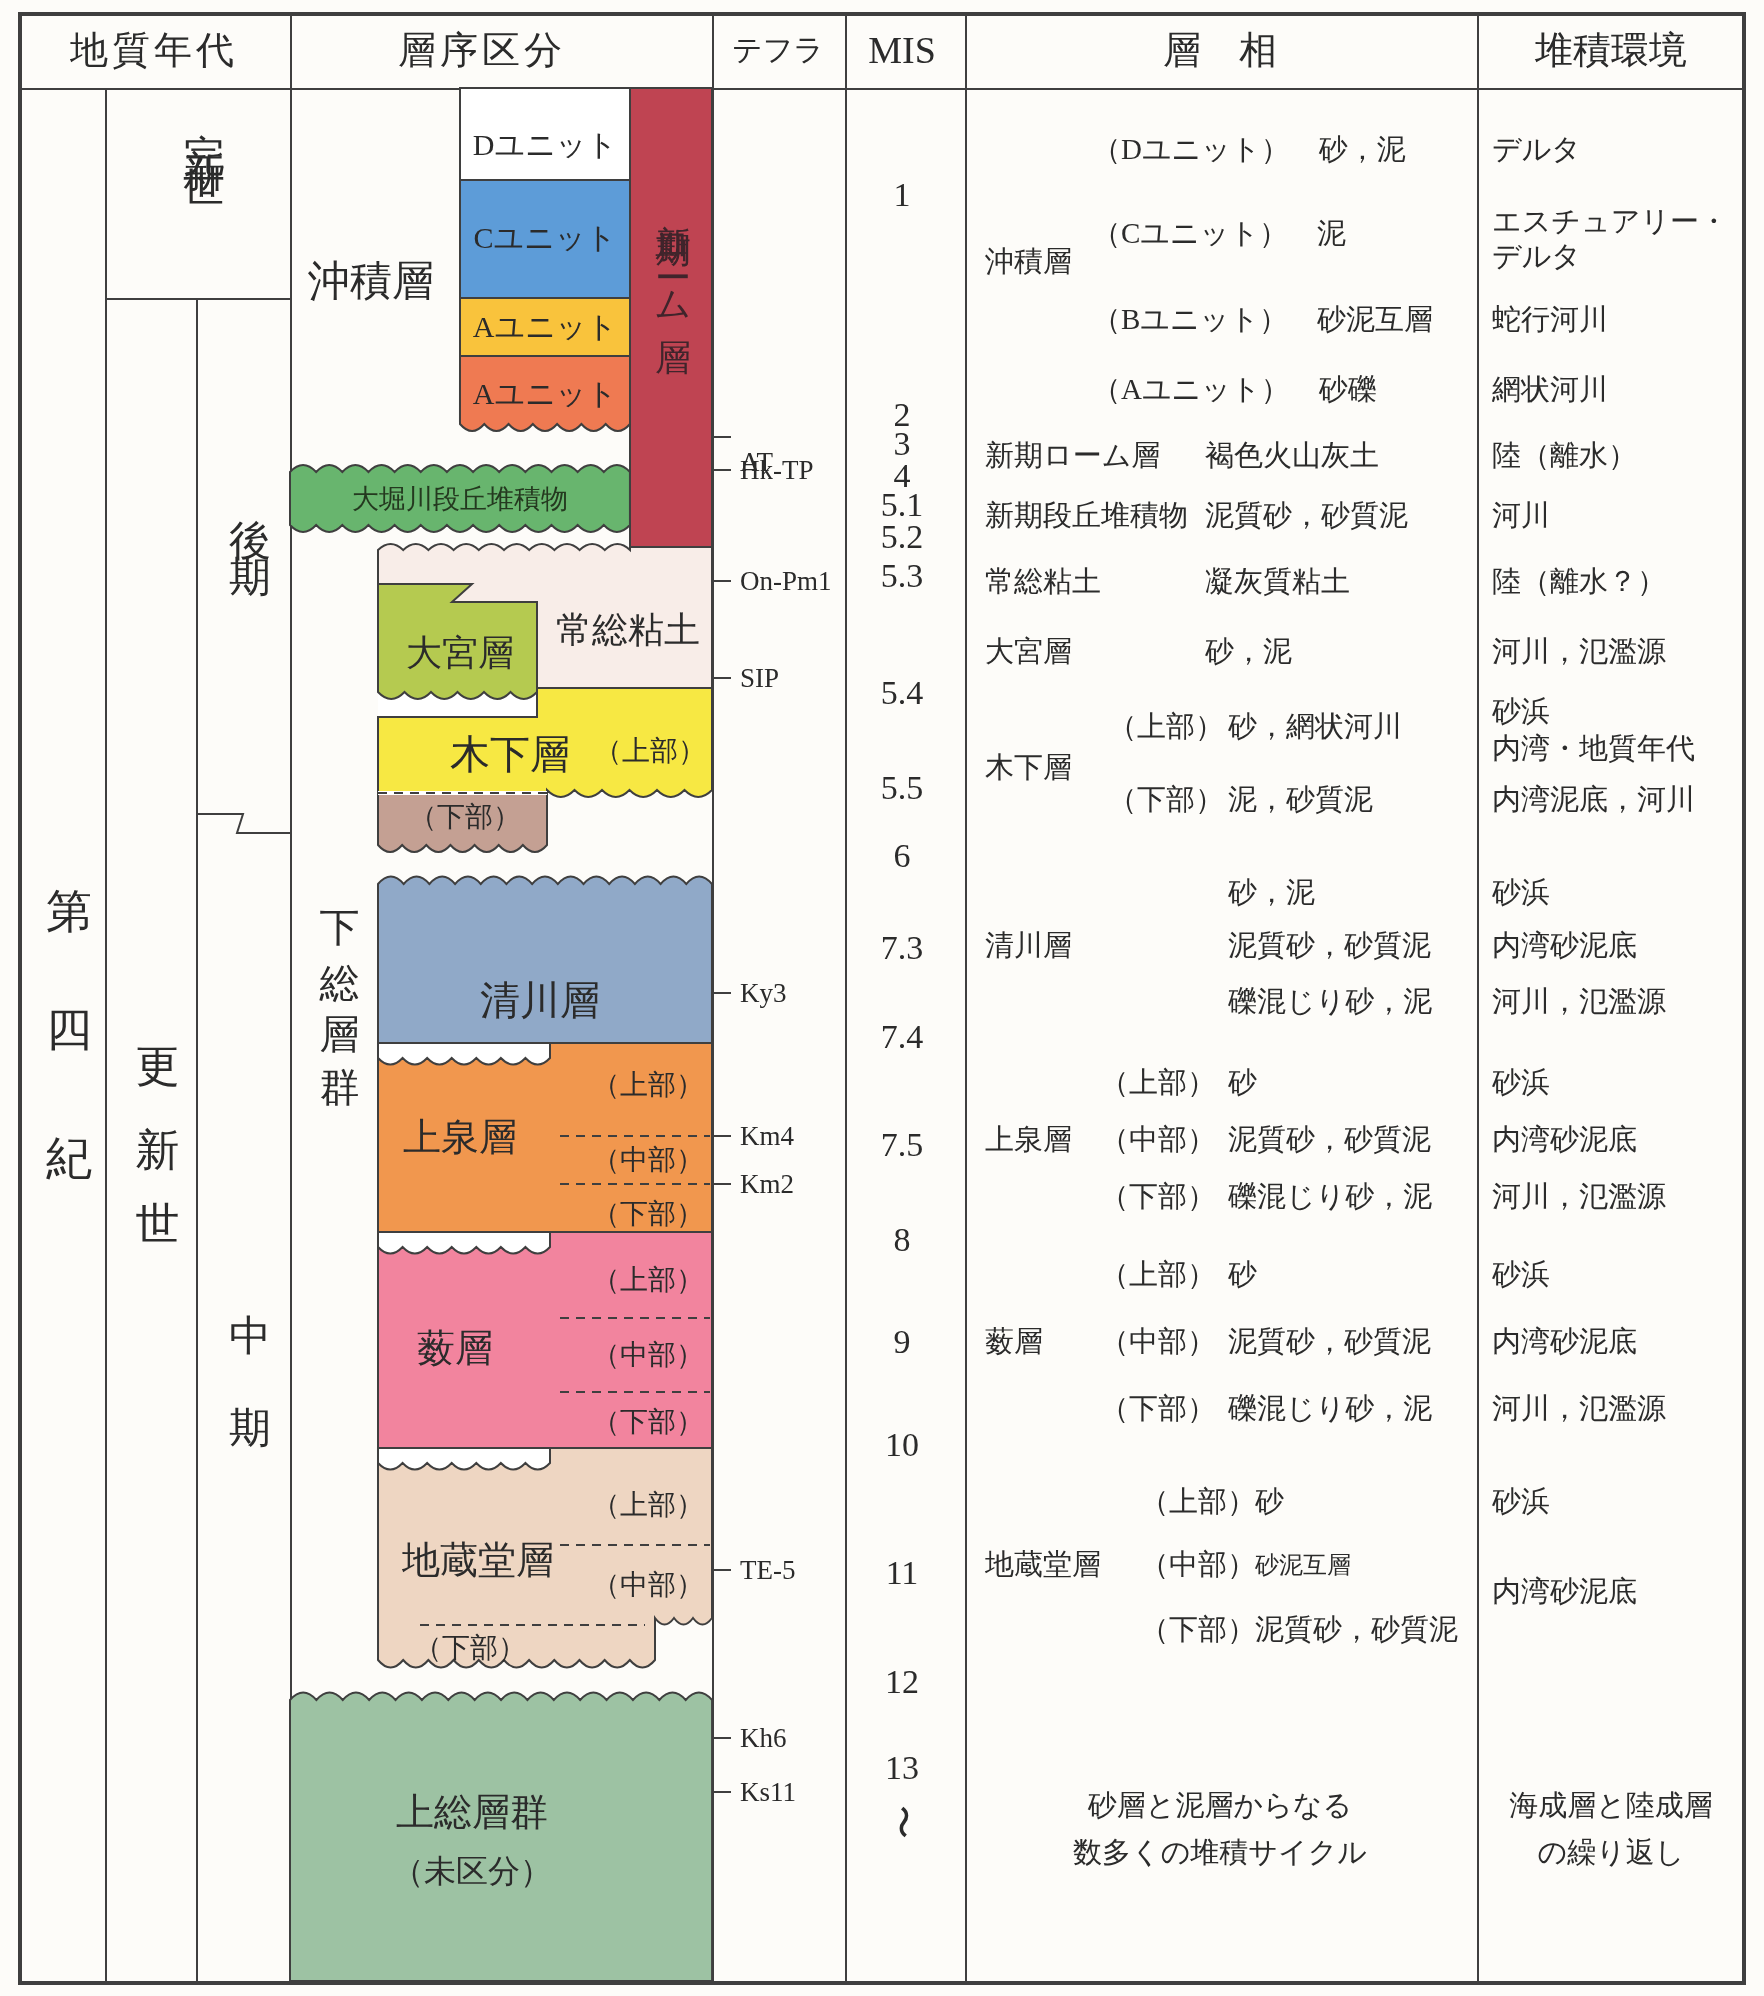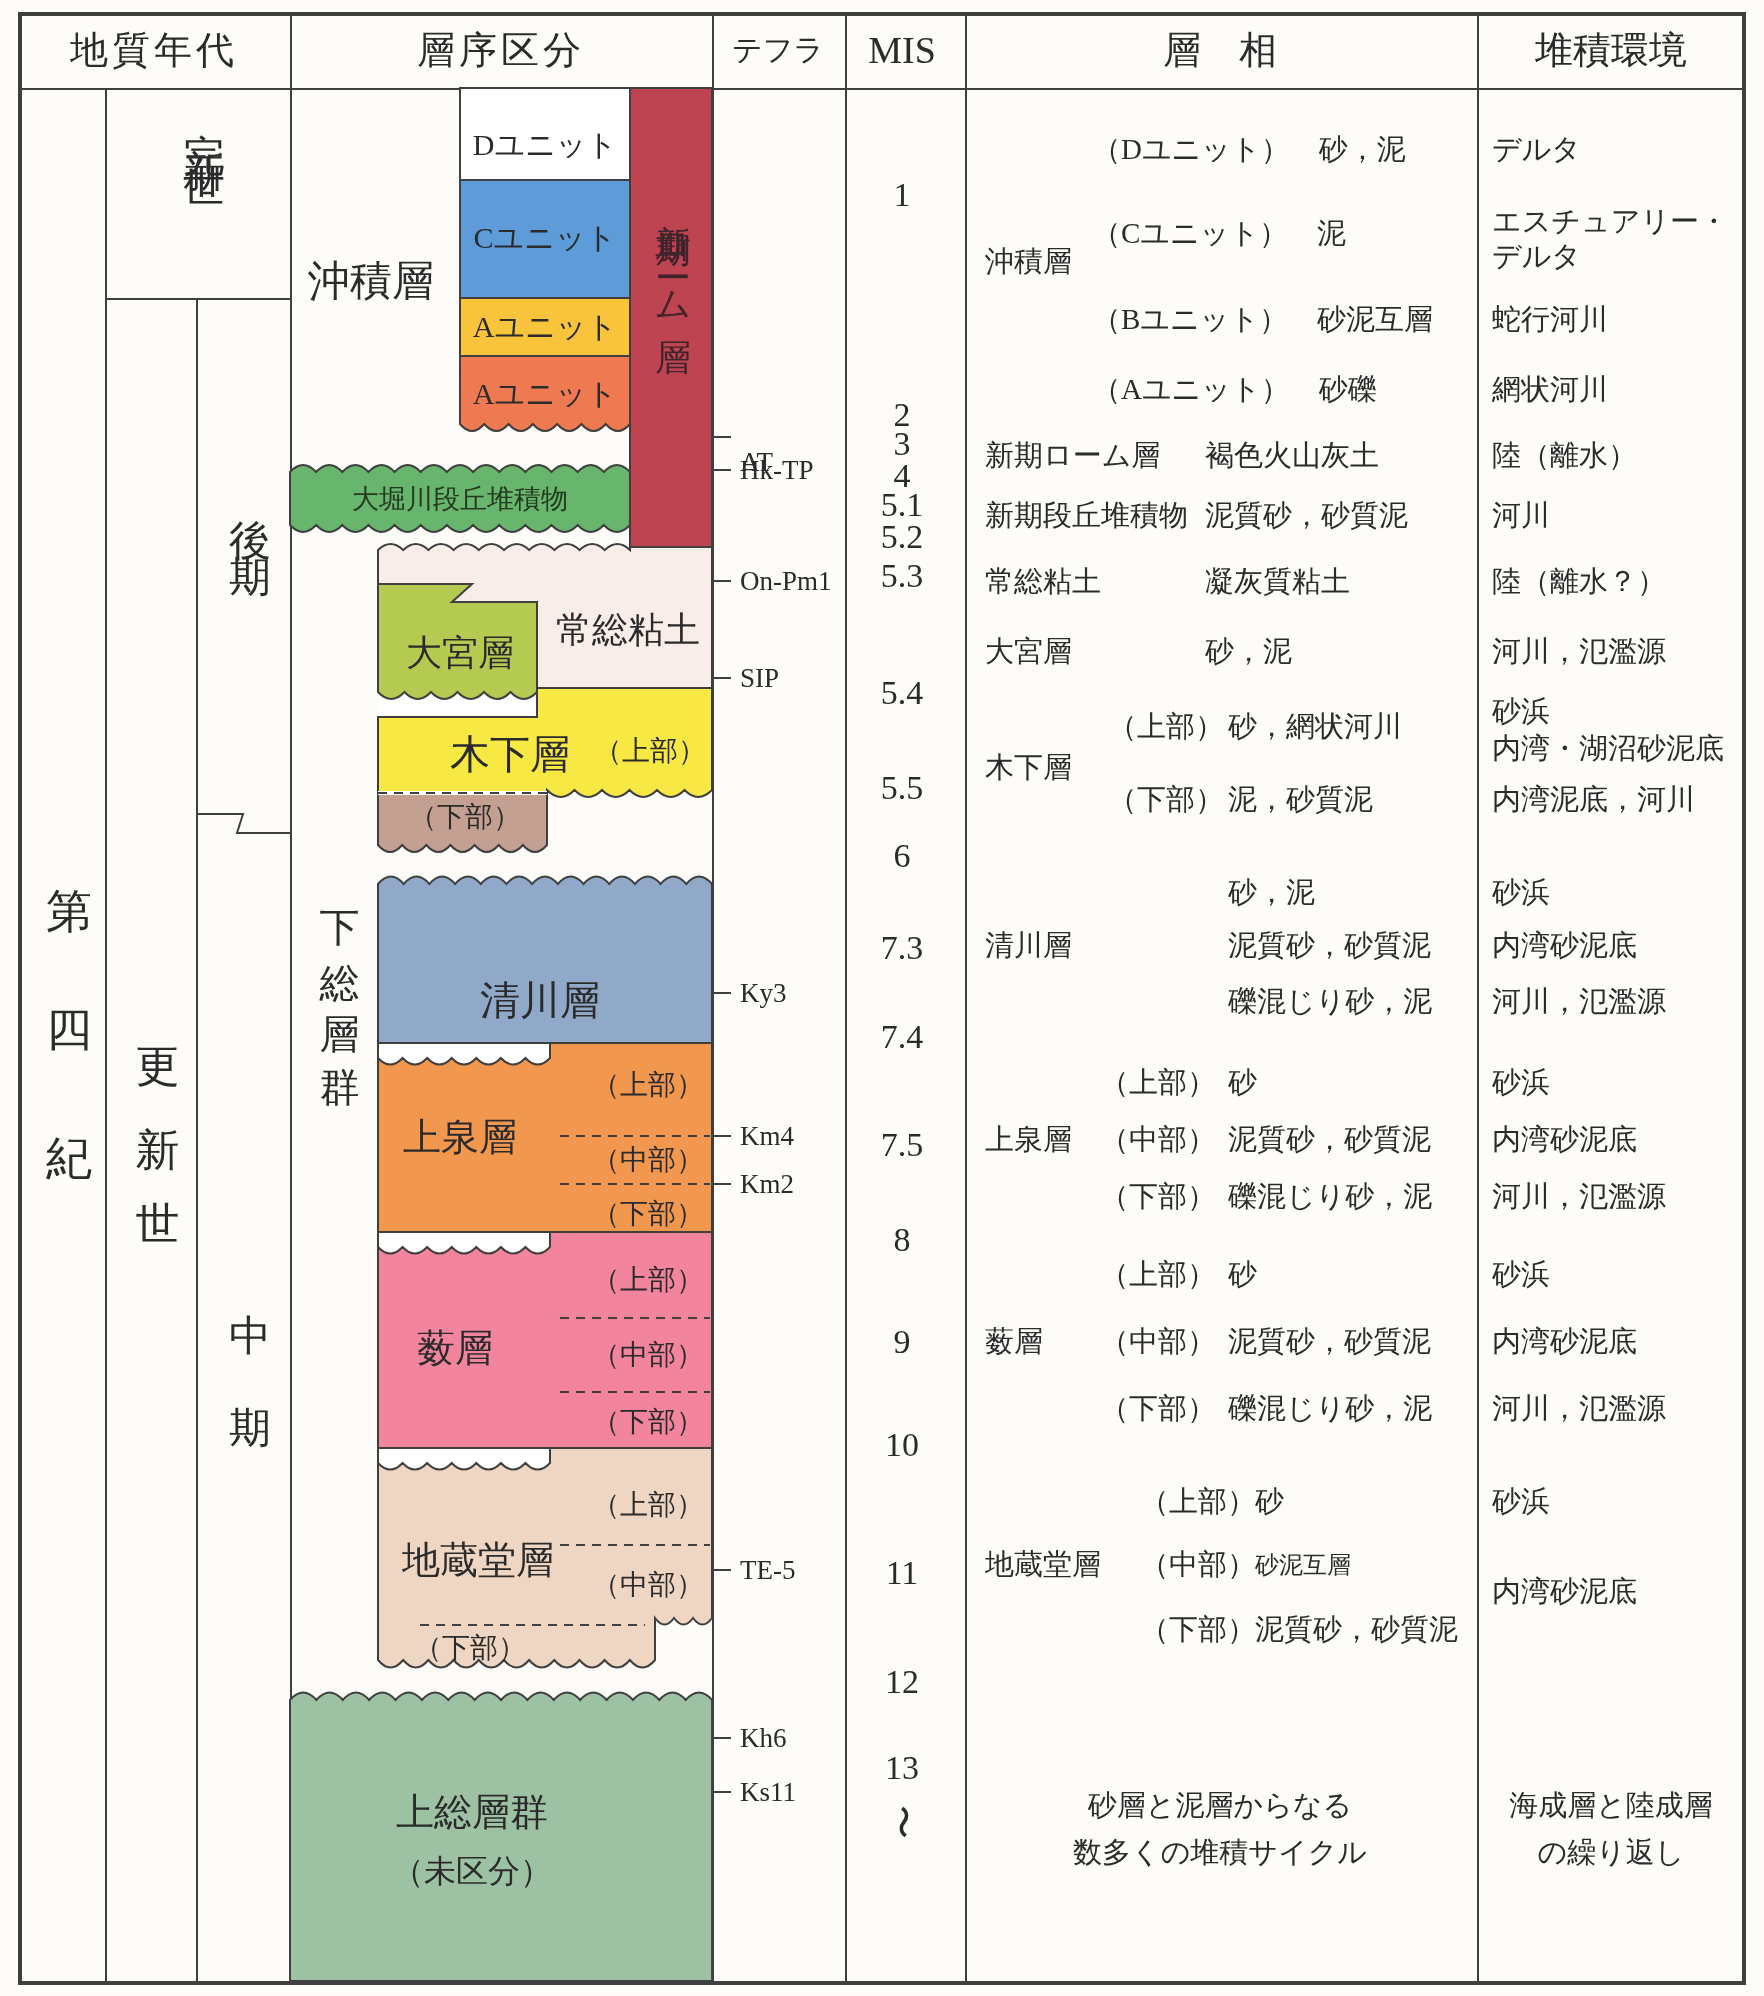--- a/index.html
+++ b/index.html
@@ -67,21 +67,21 @@
       <path d="M713,993 H731" fill="none" stroke="#3f3f3f" stroke-width="2"></path>
       <path d="M713,1136 H731" fill="none" stroke="#3f3f3f" stroke-width="2"></path>
       <path d="M713,1184 H731" fill="none" stroke="#3f3f3f" stroke-width="2"></path>
       <path d="M713,1570 H731" fill="none" stroke="#3f3f3f" stroke-width="2"></path>
       <path d="M713,1738 H731" fill="none" stroke="#3f3f3f" stroke-width="2"></path>
       <path d="M713,1792 H731" fill="none" stroke="#3f3f3f" stroke-width="2"></path>
       <path d="M196,814 H243 L237,833 H290" fill="none" stroke="#3f3f3f" stroke-width="2"></path>
     </svg>
 
   <div class="t c" style="left:154px;top:50px;font-size:38px;letter-spacing:4px">地質年代</div>
-  <div class="t c" style="left:501px;top:50px;font-size:38px;letter-spacing:4px">層序区分</div>
+  <div class="t c" style="left:482px;top:50px;font-size:38px;letter-spacing:4px">層序区分</div>
   <div class="t c" style="left:778px;top:50px;font-size:30px">テフラ</div>
   <div class="t c" style="left:902px;top:50px;font-size:38px">MIS</div>
   <div class="t c" style="left:1220px;top:50px;font-size:38px">層　相</div>
   <div class="t c" style="left:1611px;top:50px;font-size:38px">堆積環境</div>
 
   <div class="t v" style="left:38px;top:852px;font-size:46px;letter-spacing:124px">第四紀</div>
   <div class="t v" style="left:176px;top:99px;font-size:42px;letter-spacing:16px">完新世</div>
   <div class="t v" style="left:128px;top:1014px;font-size:44px;letter-spacing:76px">更新世</div>
   <div class="t v" style="left:222px;top:486px;font-size:42px;letter-spacing:36px">後期</div>
   <div class="t v" style="left:222px;top:1281px;font-size:42px;letter-spacing:92px">中期</div>
@@ -168,21 +168,21 @@
   <div class="t" style="left:1205px;top:582px;font-size:29px">凝灰質粘土</div>
   <div class="t" style="left:1492px;top:582px;font-size:29px">陸（離水？）</div>
   <div class="t" style="left:985px;top:652px;font-size:29px">大宮層</div>
   <div class="t" style="left:1205px;top:652px;font-size:29px">砂，泥</div>
   <div class="t" style="left:1492px;top:652px;font-size:29px">河川，氾濫源</div>
 
   <div class="t" style="left:985px;top:768px;font-size:29px">木下層</div>
   <div class="t" style="left:1108px;top:727px;font-size:29px">（上部）</div>
   <div class="t" style="left:1228px;top:727px;font-size:29px">砂，網状河川</div>
   <div class="t" style="left:1492px;top:712px;font-size:29px">砂浜</div>
-  <div class="t" style="left:1492px;top:749px;font-size:29px">内湾・湖沼砂泥底</div>
+  <div class="t" style="left:1492px;top:749px;font-size:29px">内湾・地質年代</div>
   <div class="t" style="left:1108px;top:800px;font-size:29px">（下部）</div>
   <div class="t" style="left:1228px;top:800px;font-size:29px">泥，砂質泥</div>
   <div class="t" style="left:1492px;top:800px;font-size:29px">内湾泥底，河川</div>
 
   <div class="t" style="left:985px;top:946px;font-size:29px">清川層</div>
   <div class="t" style="left:1228px;top:893px;font-size:29px">砂，泥</div>
   <div class="t" style="left:1492px;top:893px;font-size:29px">砂浜</div>
   <div class="t" style="left:1228px;top:946px;font-size:29px">泥質砂，砂質泥</div>
   <div class="t" style="left:1492px;top:946px;font-size:29px">内湾砂泥底</div>
   <div class="t" style="left:1228px;top:1002px;font-size:29px">礫混じり砂，泥</div>

